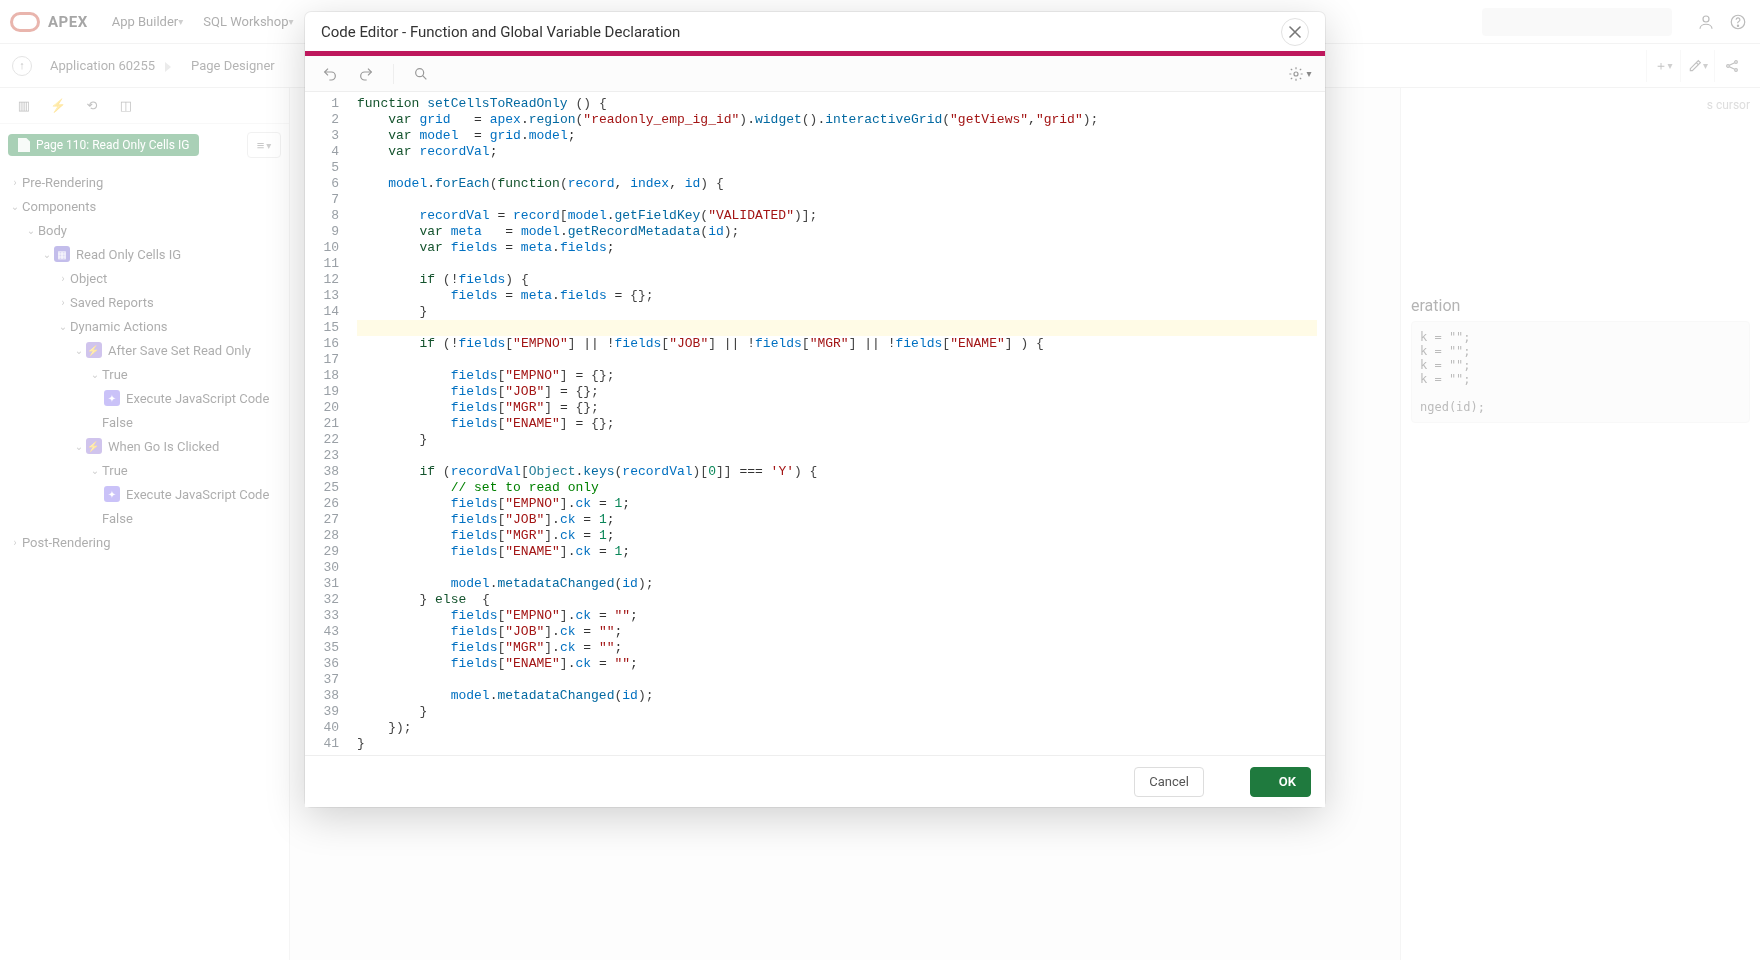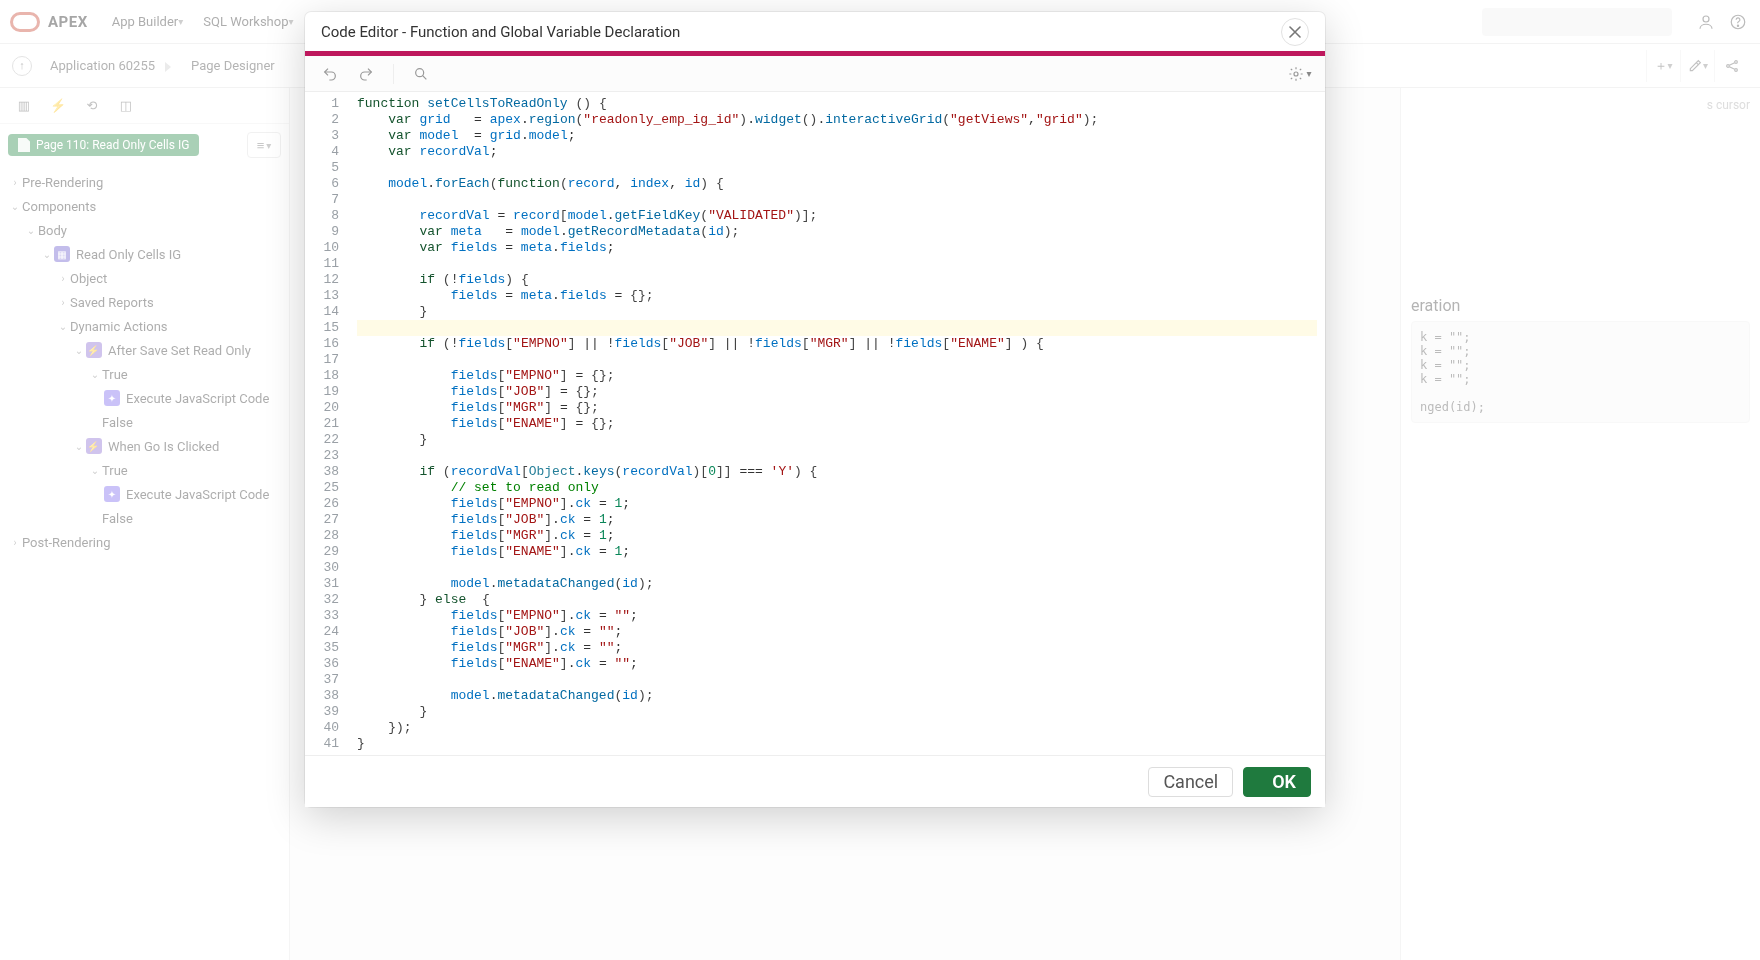--- a/index.html
+++ b/index.html
@@ -76,21 +76,21 @@
   .tok-fn   { color: #0369a1; }
   .tok-str  { color: #a31515; }
   .tok-num  { color: #098658; }
   .tok-id   { color: #0070c1; }
   .tok-type { color: #267f99; }
   .tok-cm   { color: #008000; }
   .tok-op   { color: #333; }
   .tok-par  { color: #444; }
 
   .modal-ft { height: 52px; border-top: 1px solid #eee; display: flex; align-items: center; justify-content: flex-end; gap: 10px; padding: 0 14px; background: #fff; }
-  .btn { height: 30px; padding: 0 14px; border-radius: 4px; font-size: 18px; display: inline-flex; align-items: center; justify-content: center; }
+  .btn { height: 30px; padding: 0 14px; border-radius: 4px; font-size: 13px; display: inline-flex; align-items: center; justify-content: center; margin-left: 36px; }
   .btn-sec { background: #fff; border: 1px solid #ddd; color: #555; }
   .btn-pri { background: #1f7a3e; color: #fff; border: 1px solid #1f7a3e; font-weight: 600; padding-left: 28px; }
 
   svg { display: block; }
 </style>
 </head>
 <body>
 
 <div class="bg">
 
@@ -318,21 +318,21 @@
         <div>38</div>
         <div>25</div>
         <div>26</div>
         <div>27</div>
         <div>28</div>
         <div>29</div>
         <div>30</div>
         <div>31</div>
         <div>32</div>
         <div>33</div>
-        <div>24</div>
+        <div>43</div>
         <div>35</div>
         <div>36</div>
         <div>37</div>
         <div>38</div>
         <div>39</div>
         <div>40</div>
         <div>41</div>
       </div>
     <div class="code" id="code"><div class="line"><span class="tok-kw">function</span><span> </span><span class="tok-fn">setCellsToReadOnly</span><span> </span><span class="tok-par">() {</span></div><div class="line"><span>    </span><span class="tok-kw">var</span><span> </span><span class="tok-id">grid</span><span>   = </span><span class="tok-id">apex</span><span class="tok-op">.</span><span class="tok-fn">region</span><span class="tok-par">(</span><span class="tok-str">"readonly_emp_ig_id"</span><span class="tok-par">)</span><span class="tok-op">.</span><span class="tok-fn">widget</span><span class="tok-par">()</span><span class="tok-op">.</span><span class="tok-fn">interactiveGrid</span><span class="tok-par">(</span><span class="tok-str">"getViews"</span><span class="tok-op">,</span><span class="tok-str">"grid"</span><span class="tok-par">);</span></div><div class="line"><span>    </span><span class="tok-kw">var</span><span> </span><span class="tok-id">model</span><span>  = </span><span class="tok-id">grid</span><span class="tok-op">.</span><span class="tok-id">model</span><span class="tok-op">;</span></div><div class="line"><span>    </span><span class="tok-kw">var</span><span> </span><span class="tok-id">recordVal</span><span class="tok-op">;</span></div><div class="line"><span></span></div><div class="line"><span>    </span><span class="tok-id">model</span><span class="tok-op">.</span><span class="tok-fn">forEach</span><span class="tok-par">(</span><span class="tok-kw">function</span><span class="tok-par">(</span><span class="tok-id">record</span><span class="tok-op">, </span><span class="tok-id">index</span><span class="tok-op">, </span><span class="tok-id">id</span><span class="tok-par">) {</span></div><div class="line"><span></span></div><div class="line"><span>        </span><span class="tok-id">recordVal</span><span> = </span><span class="tok-id">record</span><span class="tok-par">[</span><span class="tok-id">model</span><span class="tok-op">.</span><span class="tok-fn">getFieldKey</span><span class="tok-par">(</span><span class="tok-str">"VALIDATED"</span><span class="tok-par">)];</span></div><div class="line"><span>        </span><span class="tok-kw">var</span><span> </span><span class="tok-id">meta</span><span>   = </span><span class="tok-id">model</span><span class="tok-op">.</span><span class="tok-fn">getRecordMetadata</span><span class="tok-par">(</span><span class="tok-id">id</span><span class="tok-par">);</span></div><div class="line"><span>        </span><span class="tok-kw">var</span><span> </span><span class="tok-id">fields</span><span> = </span><span class="tok-id">meta</span><span class="tok-op">.</span><span class="tok-id">fields</span><span class="tok-op">;</span></div><div class="line"><span></span></div><div class="line"><span>        </span><span class="tok-kw">if</span><span> </span><span class="tok-par">(</span><span class="tok-op">!</span><span class="tok-id">fields</span><span class="tok-par">) {</span></div><div class="line"><span>            </span><span class="tok-id">fields</span><span> = </span><span class="tok-id">meta</span><span class="tok-op">.</span><span class="tok-id">fields</span><span> = </span><span class="tok-par">{};</span></div><div class="line"><span>        </span><span class="tok-par">}</span></div><div class="line hl"><span></span></div><div class="line"><span>        </span><span class="tok-kw">if</span><span> </span><span class="tok-par">(</span><span class="tok-op">!</span><span class="tok-id">fields</span><span class="tok-par">[</span><span class="tok-str">"EMPNO"</span><span class="tok-par">]</span><span> || </span><span class="tok-op">!</span><span class="tok-id">fields</span><span class="tok-par">[</span><span class="tok-str">"JOB"</span><span class="tok-par">]</span><span> || </span><span class="tok-op">!</span><span class="tok-id">fields</span><span class="tok-par">[</span><span class="tok-str">"MGR"</span><span class="tok-par">]</span><span> || </span><span class="tok-op">!</span><span class="tok-id">fields</span><span class="tok-par">[</span><span class="tok-str">"ENAME"</span><span class="tok-par">]</span><span> </span><span class="tok-par">) {</span></div><div class="line"><span></span></div><div class="line"><span>            </span><span class="tok-id">fields</span><span class="tok-par">[</span><span class="tok-str">"EMPNO"</span><span class="tok-par">]</span><span> = </span><span class="tok-par">{};</span></div><div class="line"><span>            </span><span class="tok-id">fields</span><span class="tok-par">[</span><span class="tok-str">"JOB"</span><span class="tok-par">]</span><span> = </span><span class="tok-par">{};</span></div><div class="line"><span>            </span><span class="tok-id">fields</span><span class="tok-par">[</span><span class="tok-str">"MGR"</span><span class="tok-par">]</span><span> = </span><span class="tok-par">{};</span></div><div class="line"><span>            </span><span class="tok-id">fields</span><span class="tok-par">[</span><span class="tok-str">"ENAME"</span><span class="tok-par">]</span><span> = </span><span class="tok-par">{};</span></div><div class="line"><span>        </span><span class="tok-par">}</span></div><div class="line"><span></span></div><div class="line"><span>        </span><span class="tok-kw">if</span><span> </span><span class="tok-par">(</span><span class="tok-id">recordVal</span><span class="tok-par">[</span><span class="tok-type">Object</span><span class="tok-op">.</span><span class="tok-fn">keys</span><span class="tok-par">(</span><span class="tok-id">recordVal</span><span class="tok-par">)[</span><span class="tok-num">0</span><span class="tok-par">]]</span><span> === </span><span class="tok-str">'Y'</span><span class="tok-par">) {</span></div><div class="line"><span>            </span><span class="tok-cm">// set to read only</span></div><div class="line"><span>            </span><span class="tok-id">fields</span><span class="tok-par">[</span><span class="tok-str">"EMPNO"</span><span class="tok-par">]</span><span class="tok-op">.</span><span class="tok-id">ck</span><span> = </span><span class="tok-num">1</span><span class="tok-op">;</span></div><div class="line"><span>            </span><span class="tok-id">fields</span><span class="tok-par">[</span><span class="tok-str">"JOB"</span><span class="tok-par">]</span><span class="tok-op">.</span><span class="tok-id">ck</span><span> = </span><span class="tok-num">1</span><span class="tok-op">;</span></div><div class="line"><span>            </span><span class="tok-id">fields</span><span class="tok-par">[</span><span class="tok-str">"MGR"</span><span class="tok-par">]</span><span class="tok-op">.</span><span class="tok-id">ck</span><span> = </span><span class="tok-num">1</span><span class="tok-op">;</span></div><div class="line"><span>            </span><span class="tok-id">fields</span><span class="tok-par">[</span><span class="tok-str">"ENAME"</span><span class="tok-par">]</span><span class="tok-op">.</span><span class="tok-id">ck</span><span> = </span><span class="tok-num">1</span><span class="tok-op">;</span></div><div class="line"><span></span></div><div class="line"><span>            </span><span class="tok-id">model</span><span class="tok-op">.</span><span class="tok-fn">metadataChanged</span><span class="tok-par">(</span><span class="tok-id">id</span><span class="tok-par">);</span></div><div class="line"><span>        </span><span class="tok-par">}</span><span> </span><span class="tok-kw">else</span><span>  </span><span class="tok-par">{</span></div><div class="line"><span>            </span><span class="tok-id">fields</span><span class="tok-par">[</span><span class="tok-str">"EMPNO"</span><span class="tok-par">]</span><span class="tok-op">.</span><span class="tok-id">ck</span><span> = </span><span class="tok-str">""</span><span class="tok-op">;</span></div><div class="line"><span>            </span><span class="tok-id">fields</span><span class="tok-par">[</span><span class="tok-str">"JOB"</span><span class="tok-par">]</span><span class="tok-op">.</span><span class="tok-id">ck</span><span> = </span><span class="tok-str">""</span><span class="tok-op">;</span></div><div class="line"><span>            </span><span class="tok-id">fields</span><span class="tok-par">[</span><span class="tok-str">"MGR"</span><span class="tok-par">]</span><span class="tok-op">.</span><span class="tok-id">ck</span><span> = </span><span class="tok-str">""</span><span class="tok-op">;</span></div><div class="line"><span>            </span><span class="tok-id">fields</span><span class="tok-par">[</span><span class="tok-str">"ENAME"</span><span class="tok-par">]</span><span class="tok-op">.</span><span class="tok-id">ck</span><span> = </span><span class="tok-str">""</span><span class="tok-op">;</span></div><div class="line"><span></span></div><div class="line"><span>            </span><span class="tok-id">model</span><span class="tok-op">.</span><span class="tok-fn">metadataChanged</span><span class="tok-par">(</span><span class="tok-id">id</span><span class="tok-par">);</span></div><div class="line"><span>        </span><span class="tok-par">}</span></div><div class="line"><span>    </span><span class="tok-par">});</span></div><div class="line"><span class="tok-par">}</span></div></div>
   </div>

